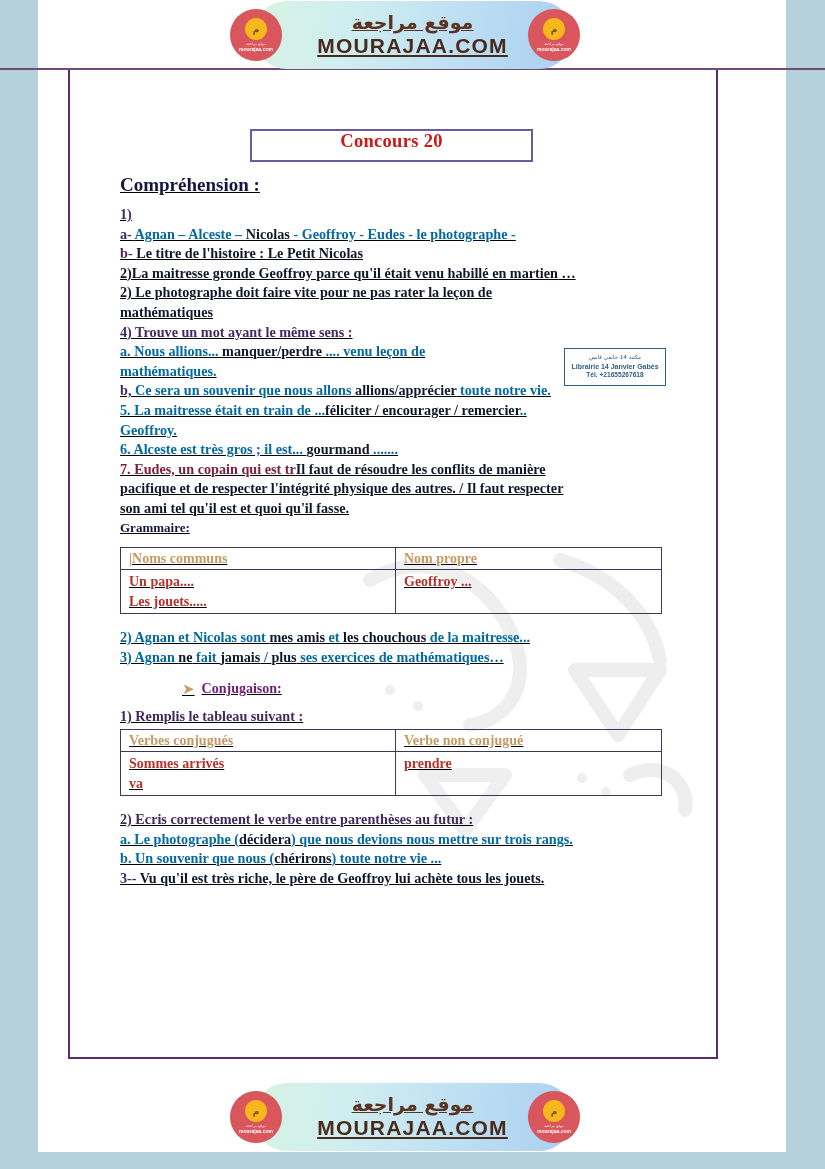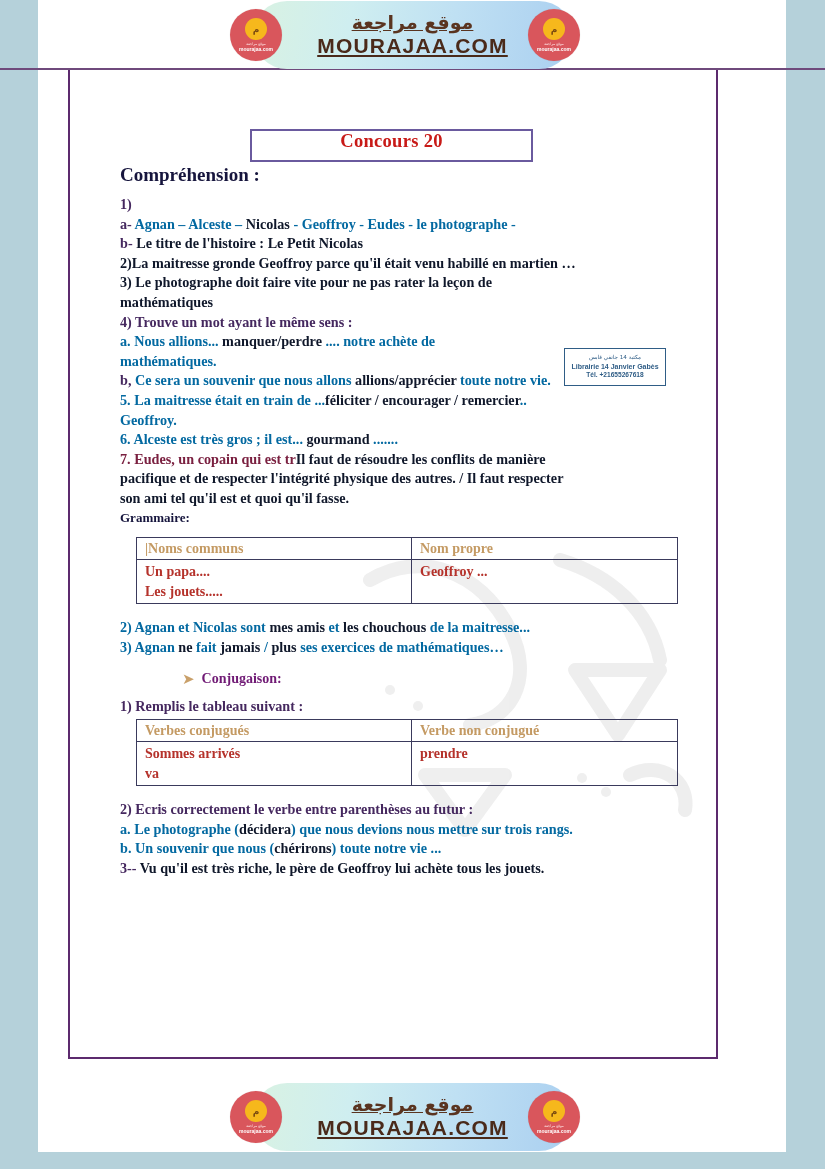--- a/index.html
+++ b/index.html
@@ -151,22 +151,23 @@
     background: #fff;
   }
   #title-box .title-text {
     font-family: "Liberation Serif", serif;
     font-size: 18.5px; font-weight: bold; color: #c81a17;
     letter-spacing: 0.3px;
   }
 
   .body-area {
     position: absolute;
-    left: 52px; top: 96px;
+    left: 52px; top: 106px;
     width: 560px;
+    text-decoration: underline;
   }
 
   h2.section {
     margin: 0 0 3px 0;
     font-family: "Liberation Serif", serif;
     font-size: 19px;
     font-weight: bold;
     color: #16153d;
   }
   h2.section.grammaire { font-size: 13px; margin-top: 1px; }
@@ -200,21 +201,21 @@
   }
   .conj-title {
     font-family: "Liberation Serif", serif;
     font-size: 14px; font-weight: bold; color: #701a75;
   }
 
   
   table.ex-table {
     border-collapse: collapse;
     width: 542px;
-    margin: 2px 0 0 16px;
+    margin: 2px 0 0 0;
     table-layout: fixed;
   }
   table.ex-table td {
     border: 1.3px solid #3a3a5c;
     padding: 2px 0 2px 8px;
     vertical-align: top;
     font-family: "Liberation Serif", serif;
     font-size: 14px;
     font-weight: bold;
     line-height: 19.5px;
@@ -298,26 +299,26 @@
     <div class="gap6"></div>
 
     <p class="line"><span class="purple">1)</span></p>
 
     <p class="line"><span class="purple">a- </span><span class="dark">Agnan – Alceste – </span><span class="red2">Nicolas</span><span class="dark"> - Geoffroy - Eudes - le photographe -</span></p>
 
     <p class="line"><span class="purple">b- </span><span class="red2">Le titre de l'histoire : Le Petit Nicolas</span></p>
 
     <p class="line"><span class="red2">2)La maitresse gronde Geoffroy parce qu'il était venu habillé en martien …</span></p>
 
-    <p class="line"><span class="red2">3) Le photographe doit faire vite pour ne pas rater la leçon de</span></p>
+    <p class="line"><span class="red2">2) Le photographe doit faire vite pour ne pas rater la leçon de</span></p>
     <p class="line"><span class="red2">mathématiques</span></p>
 
     <p class="line"><span class="purple">4) Trouve un mot ayant le même sens :</span></p>
 
-    <p class="line"><span class="dark">a. Nous allions... </span><span class="red2">manquer/perdre</span><span class="dark"> .... notre achète de</span></p>
+    <p class="line"><span class="dark">a. Nous allions... </span><span class="red2">manquer/perdre</span><span class="dark"> .... venu leçon de</span></p>
     <p class="line"><span class="dark">mathématiques.</span></p>
 
     <p class="line"><span class="purple">b, </span><span class="dark">Ce sera un souvenir que nous allons </span><span class="red2">allions/apprécier</span><span class="dark"> toute notre vie.</span></p>
 
     <p class="line"><span class="dark">5. La maitresse était en train de ...</span><span class="red2">féliciter / encourager / remercier</span><span class="dark">..</span></p>
     <p class="line"><span class="dark">Geoffroy.</span></p>
 
     <p class="line"><span class="dark">6. Alceste est très gros ; il est... </span><span class="red2">gourmand</span><span class="dark"> .......</span></p>
 
     <p class="line"><span class="plum">7. Eudes, un copain qui est tr</span><span class="red2">Il faut de résoudre les conflits de manière</span></p>

